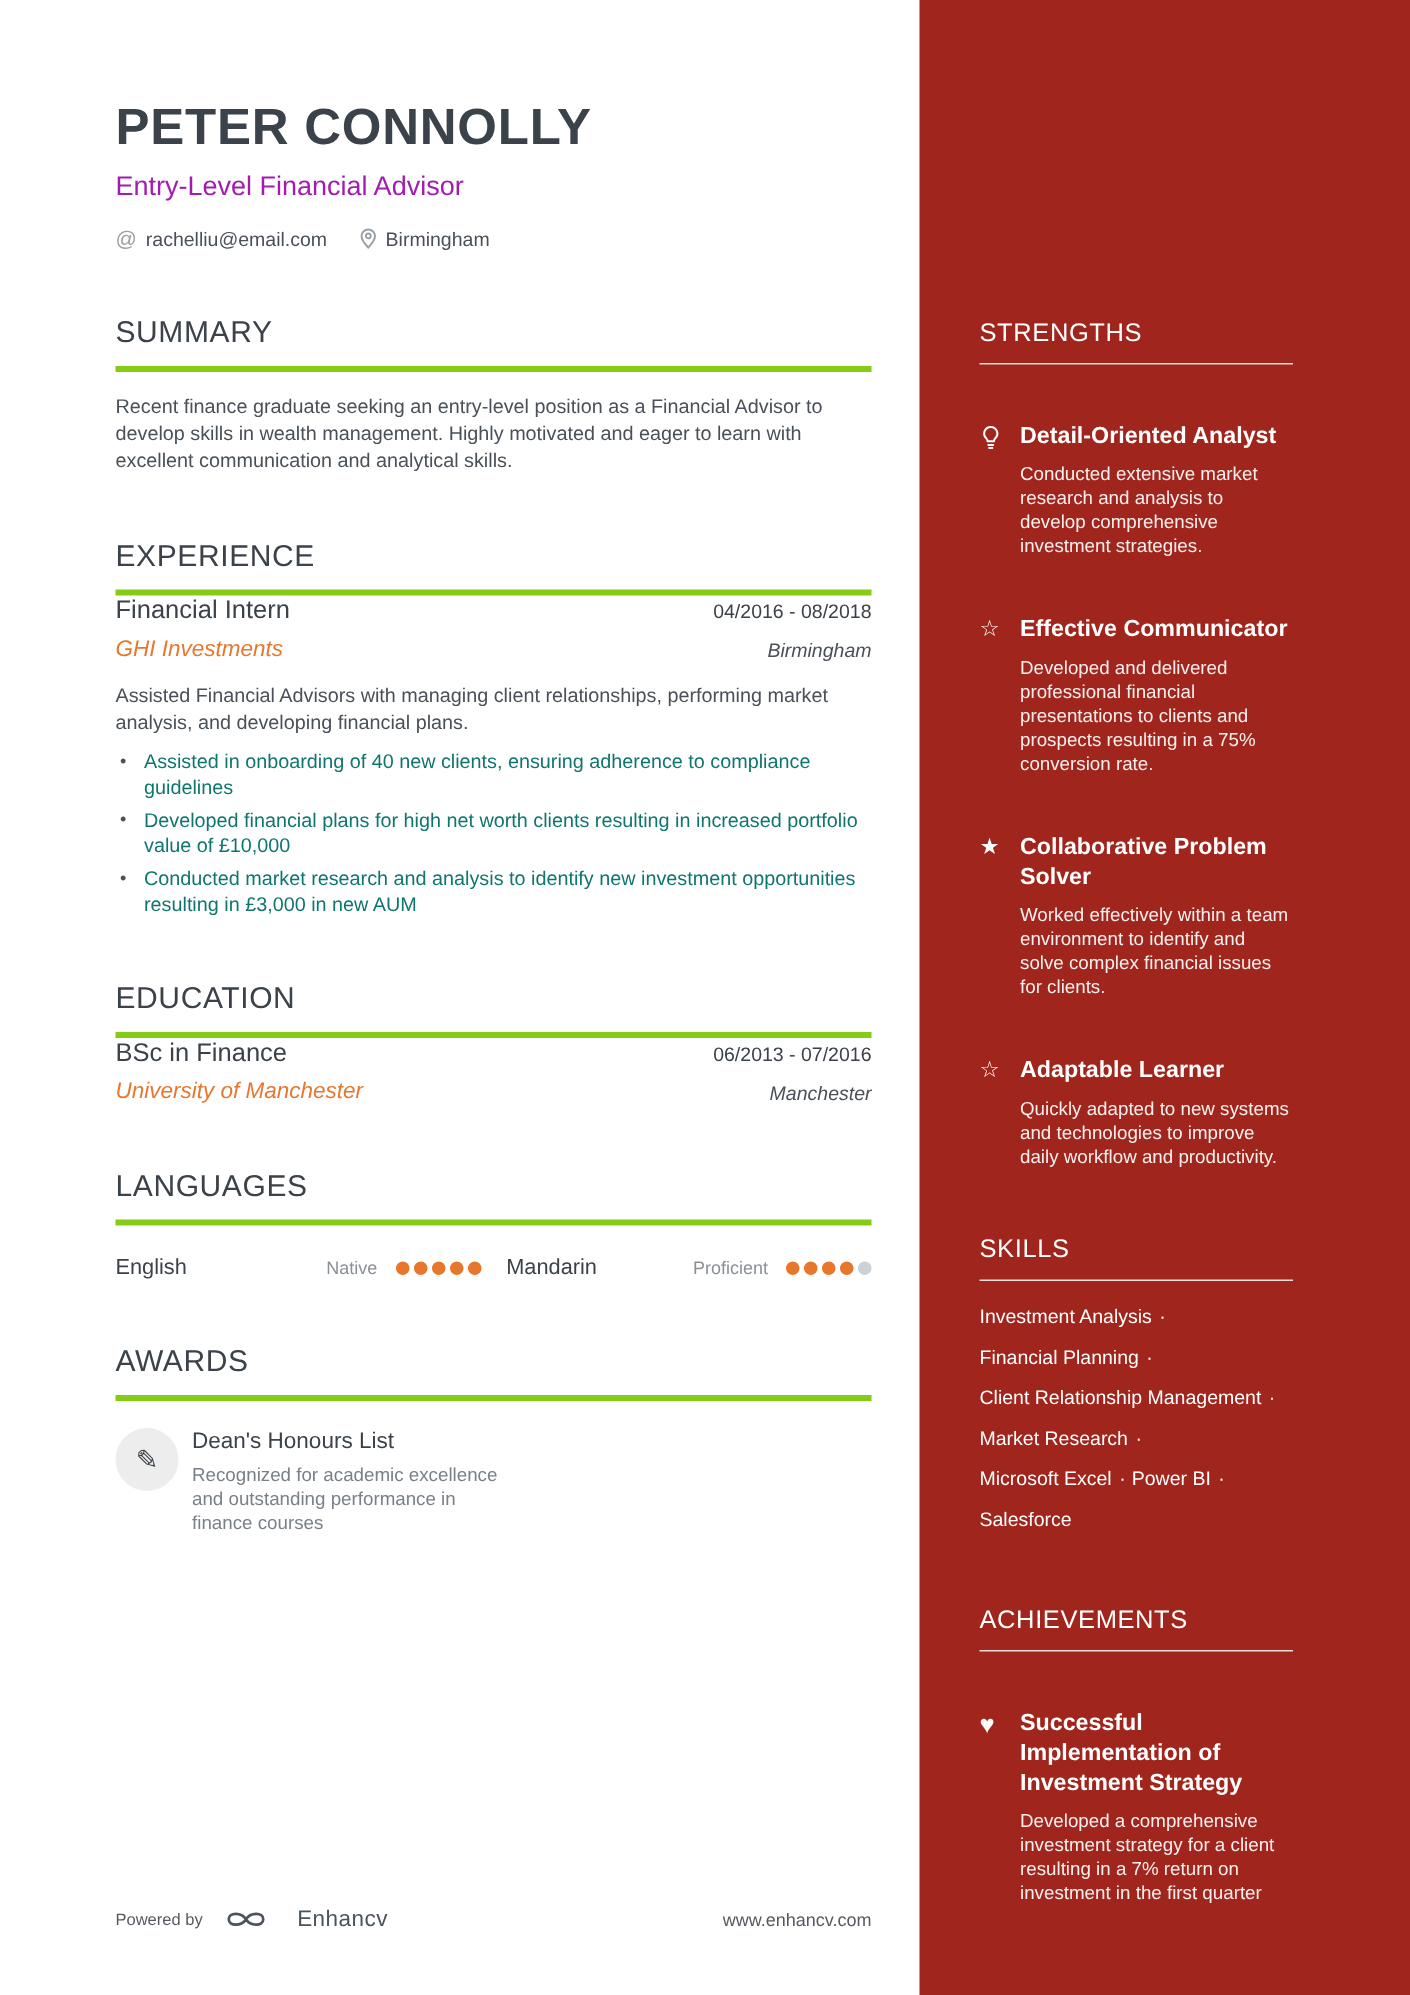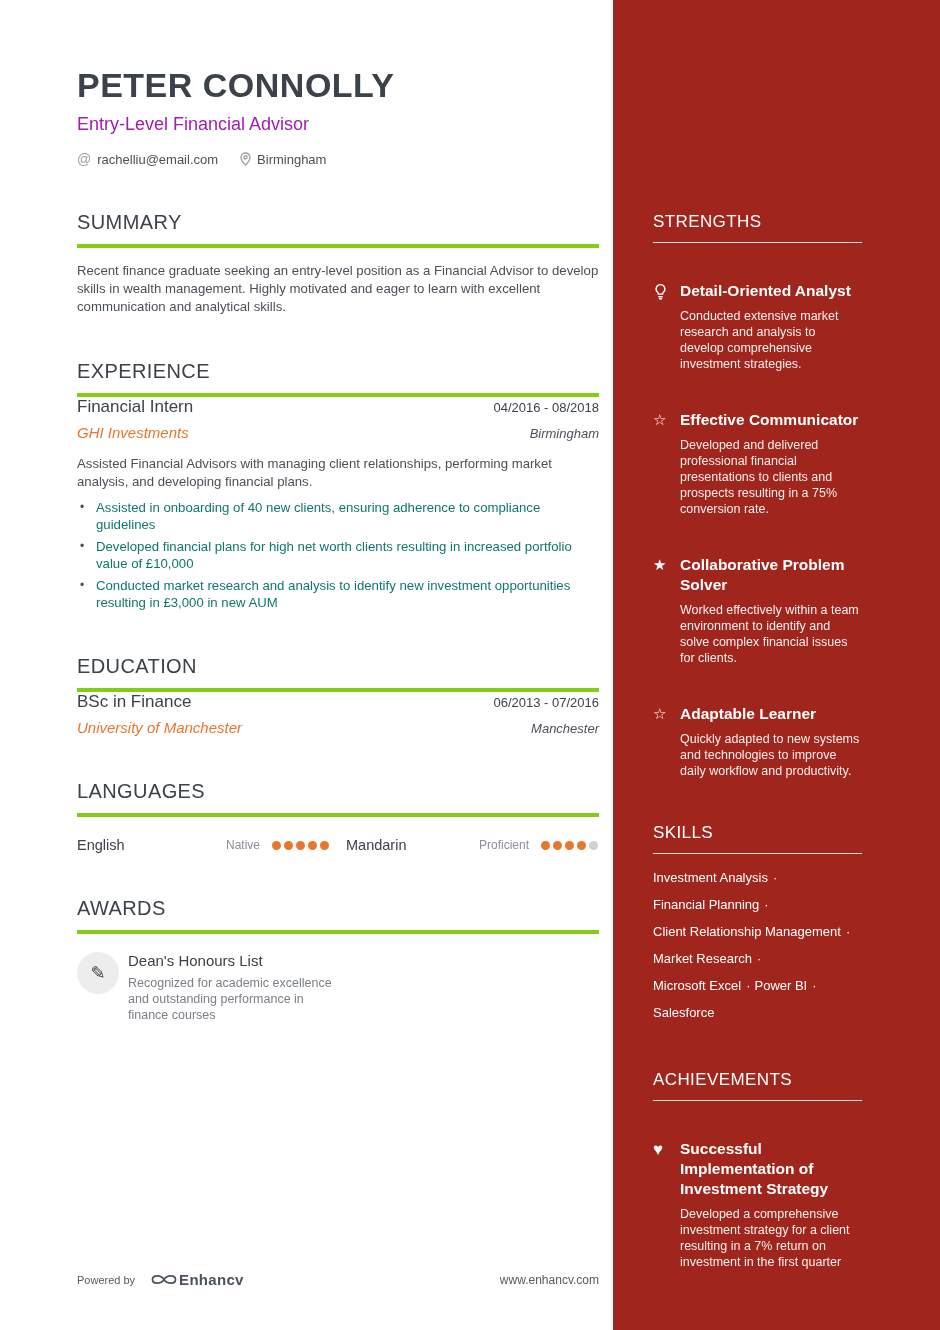--- a/index.html
+++ b/index.html
@@ -1,20 +1,20 @@
 <!DOCTYPE html>
 <html><head>
 <meta charset="utf-8">
 <style>
   * { margin:0; padding:0; box-sizing:border-box; }
   body { background:#ffffff; font-family:"Liberation Sans", sans-serif; }
   .page { width:940px; height:1330px; display:flex; background:#fff; overflow:hidden; position:relative; }
 
   
-  .main { width:613px; padding:66px 14px 42px 77px; display:flex; flex-direction:column; }
+  .main { width:613px; padding:66px 32px 42px 77px; display:flex; flex-direction:column; }
   .person-name { font-size:34px; font-weight:bold; color:#3c424a; letter-spacing:0.5px; }
   .person-title { margin-top:9px; font-size:18px; color:#a21caf; }
   .contact-row { margin-top:16px; display:flex; align-items:center; gap:22px; font-size:13px; color:#4a5058; }
   .contact-item { display:flex; align-items:center; gap:6px; }
   .at-glyph { color:#9aa0a6; font-size:14px; }
   .pin-icon svg { display:block; }
 
   .section { margin-top:44px; }
   .section-heading { font-size:20px; font-weight:400; color:#3c424a; letter-spacing:0.4px;
                     padding-bottom:10px; border-bottom:4px solid #84cc16; }
@@ -49,21 +49,21 @@
                        align-items:center; justify-content:center; flex:0 0 42px; }
   .award-icon-circle span { font-size:18px; color:#3c424a; }
   .award-body { margin-left:9px; }
   .award-title { font-size:15px; color:#3c424a; }
   .award-desc { margin-top:6px; font-size:12.5px; line-height:16px; color:#7a8087; max-width:210px; }
 
   
   .footer { margin-top:auto; display:flex; align-items:center; justify-content:space-between; }
   .footer-left { display:flex; align-items:center; gap:14px; }
   .powered-by { font-size:11px; color:#555a60; }
-  .brand { display:flex; align-items:flex-end; gap:0;font-weight:bold; }
+  .brand { display:flex; align-items:flex-end; gap:19px; }
   .brand-text { font-size:15px; color:#4b545c; letter-spacing:0.3px; }
   .website { font-size:12px; color:#555a60; }
 
   
   .sidebar { width:327px; background:#a0251c; display:flex; flex-direction:column; }
   .sidebar-topstrip { height:18px; background:#750e0b; }
   .sidebar-content { padding:186px 78px 40px 40px; }
   .side-section { margin-bottom:44px; }
   .side-heading { font-size:17px; font-weight:400; color:#ffffff; letter-spacing:0.4px;
                   padding-bottom:10px; border-bottom:1px solid rgba(255,255,255,0.85);margin-top:26px; }

